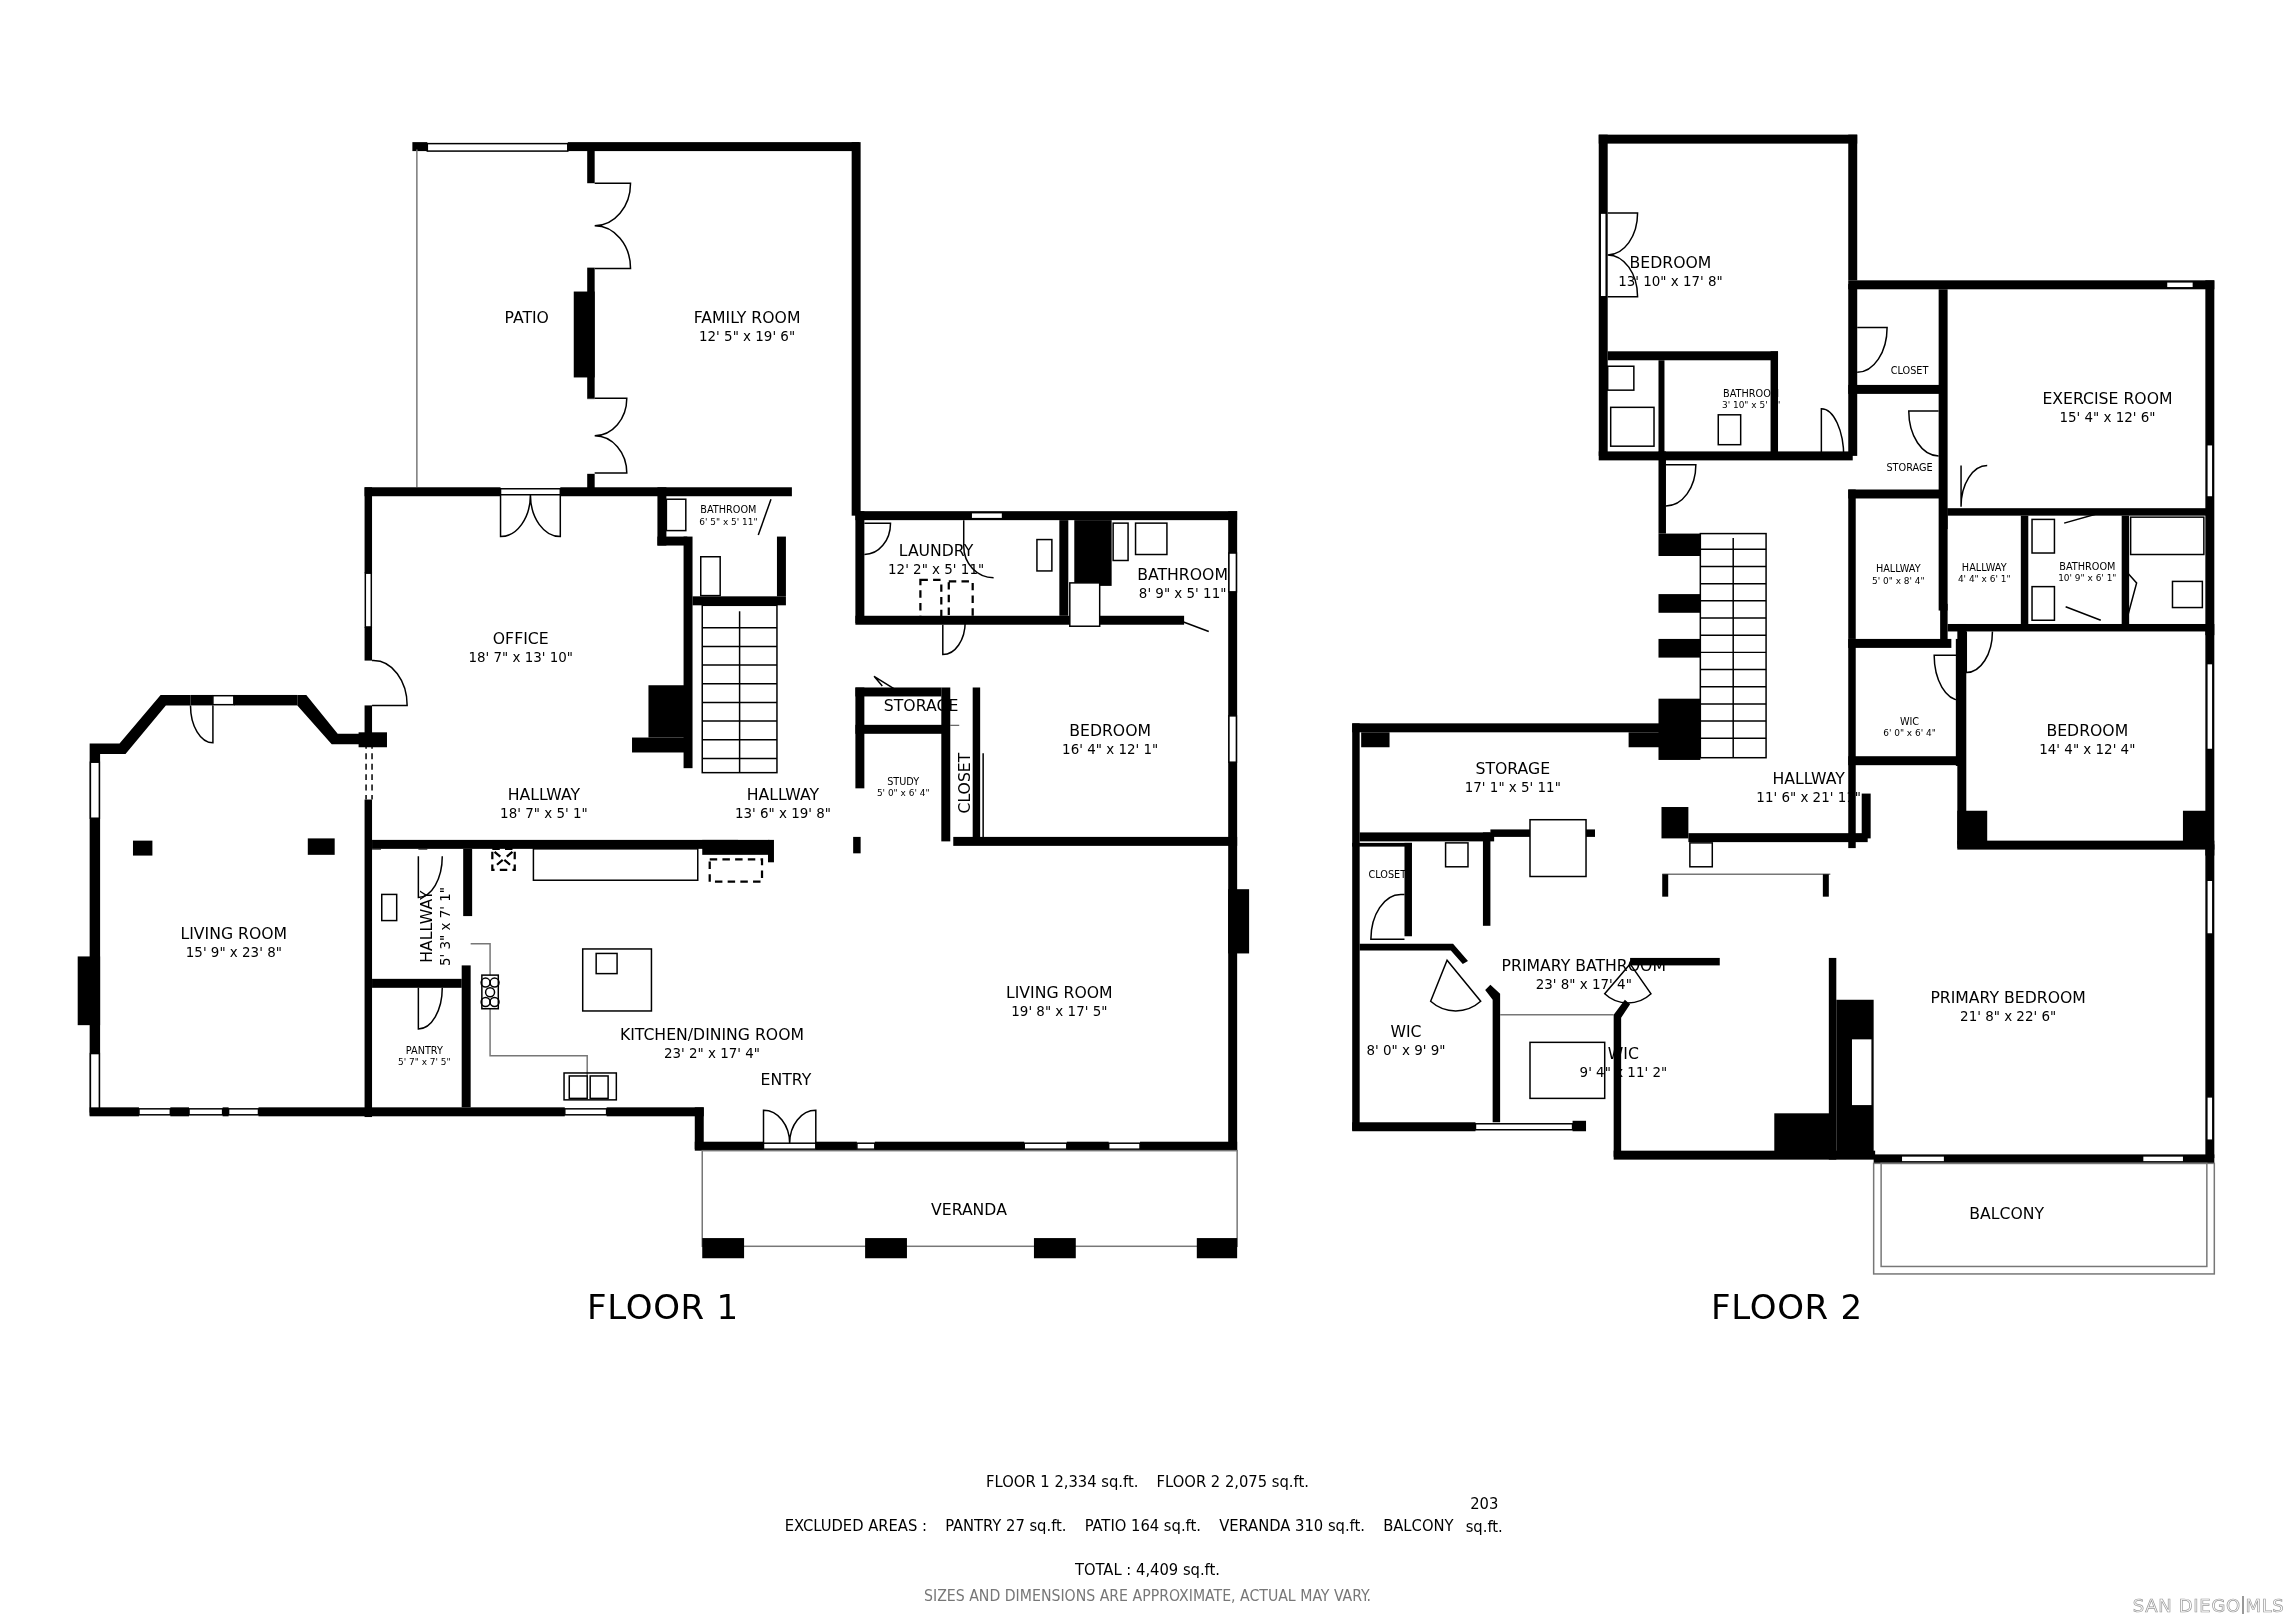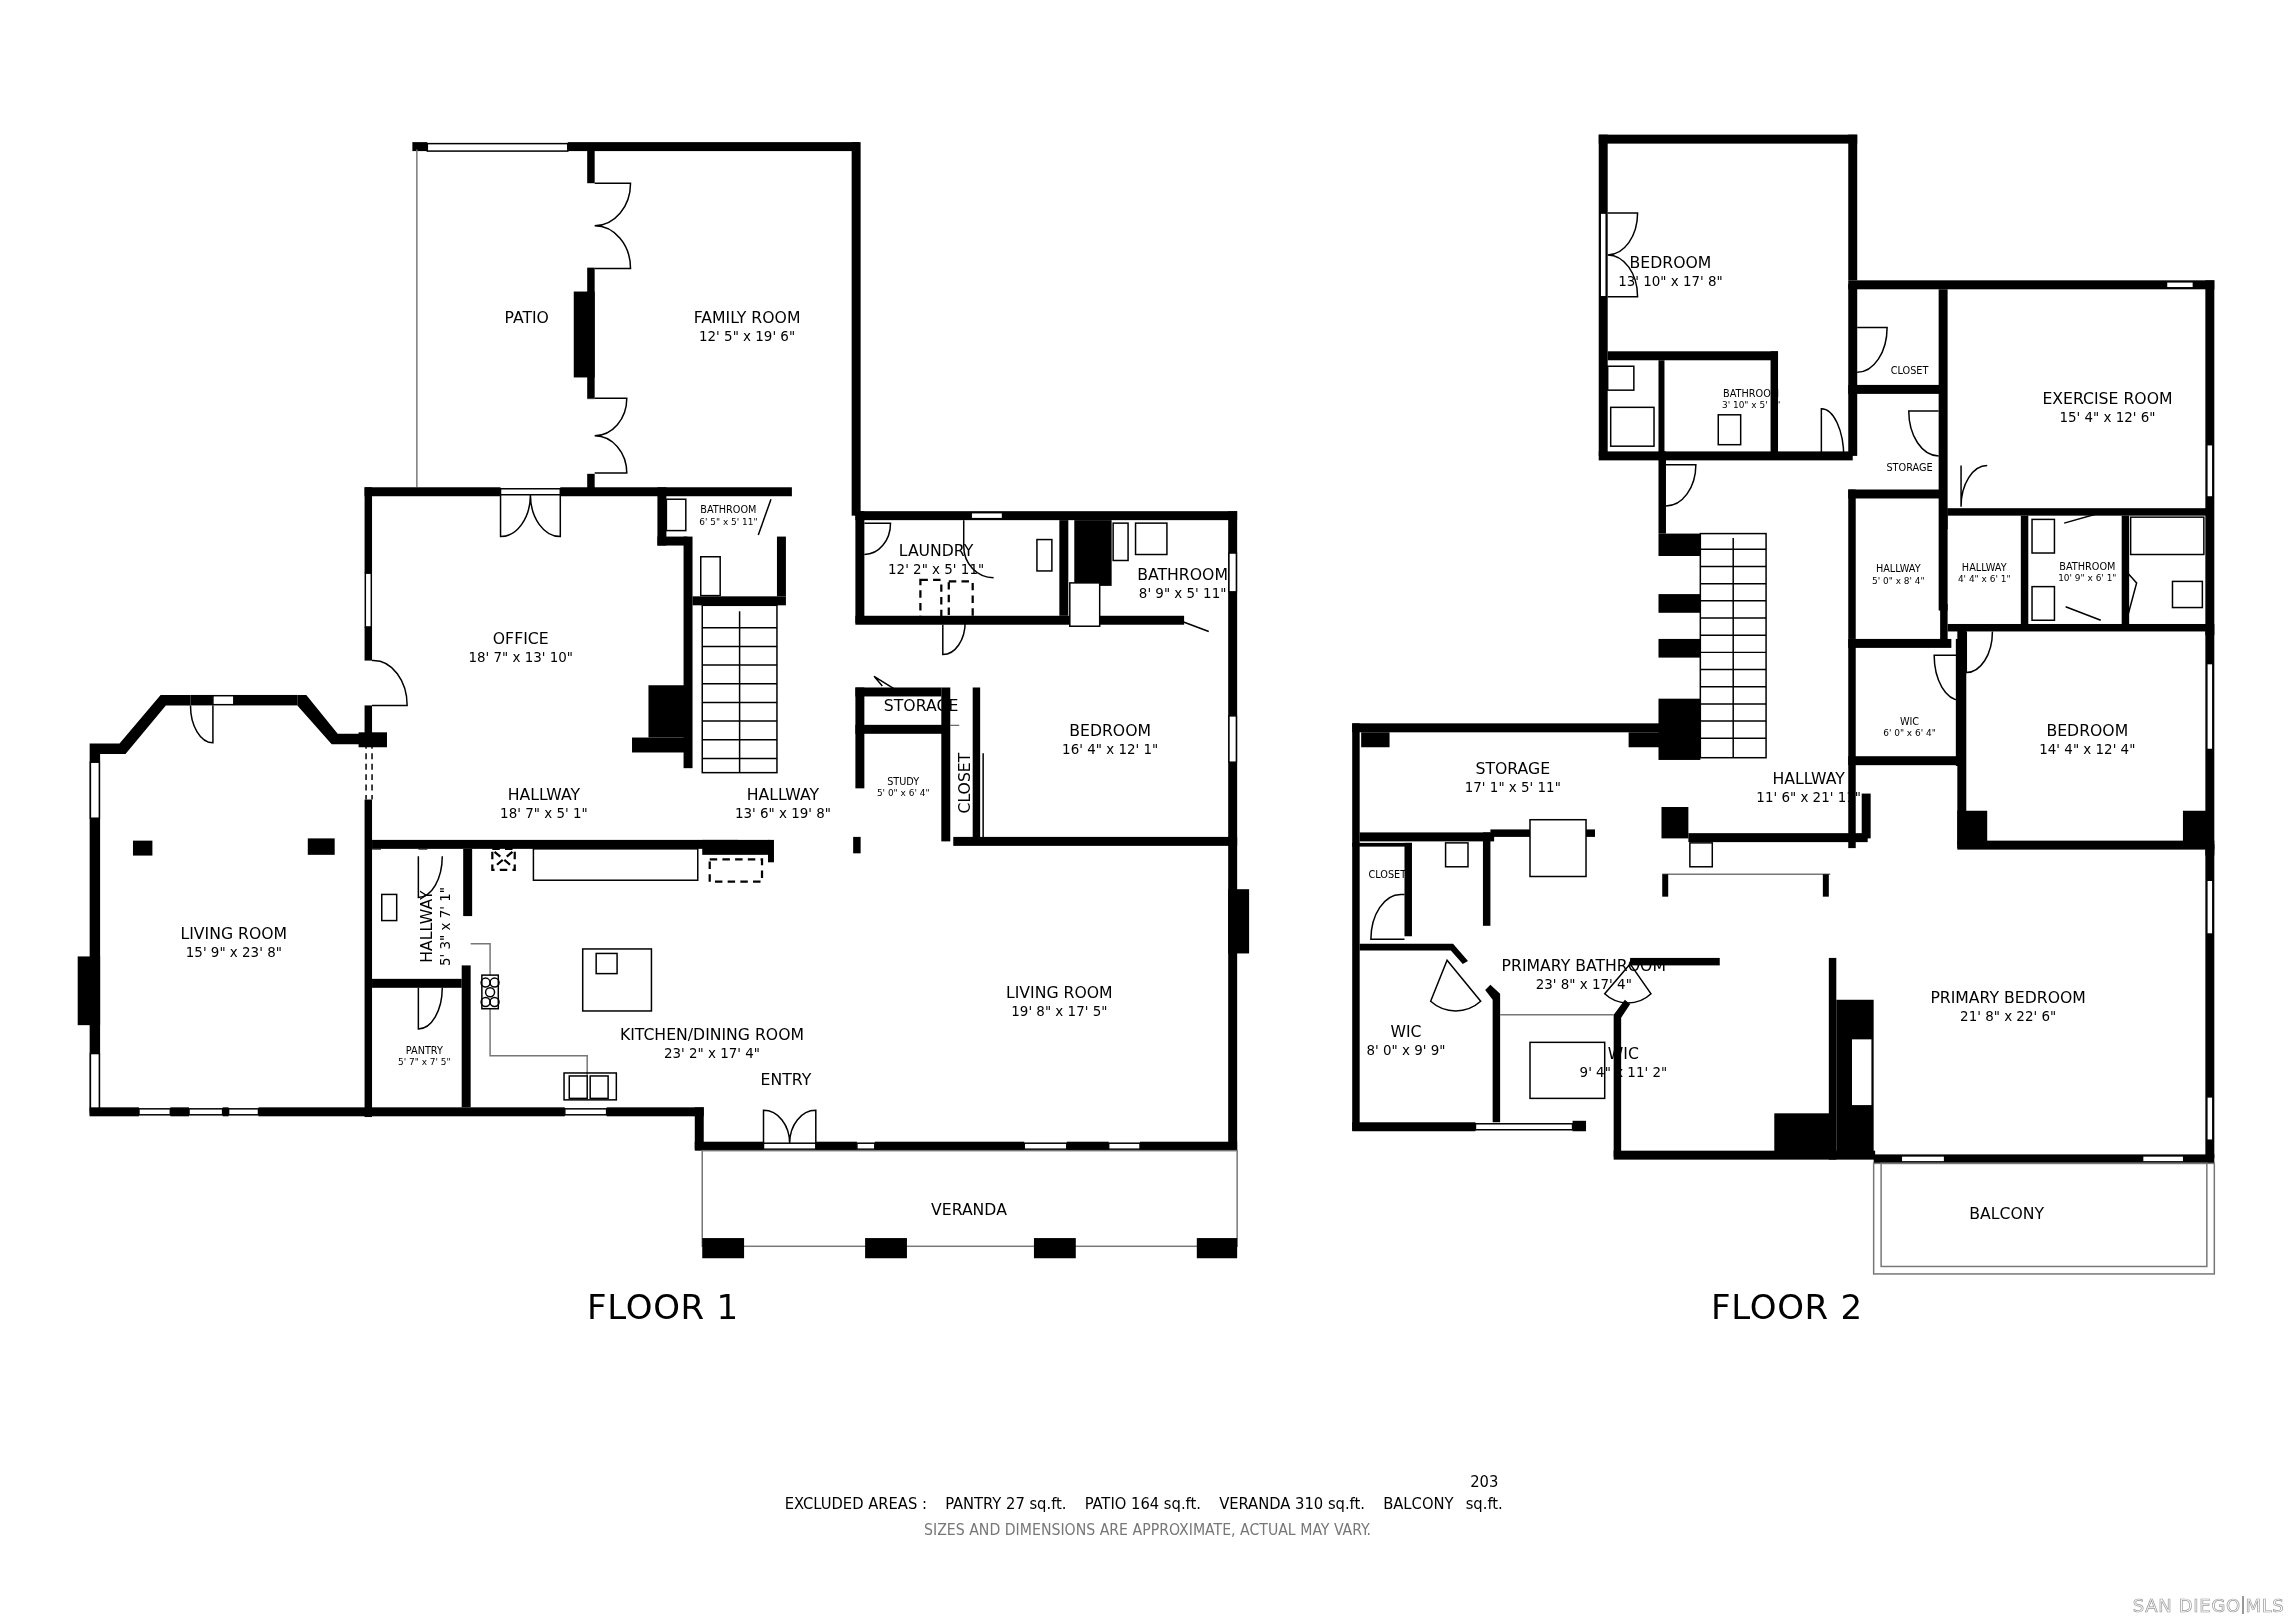--- a/index.html
+++ b/index.html
@@ -459,29 +459,39 @@
         <text class="room-name" x="2686" y="1631">BALCONY</text>
       </g>
     </g>
 </svg>
 
 <div class="floor-title" style="left:587px; top:1287px;">FLOOR 1</div>
 <div class="floor-title" style="left:1711px; top:1287px;">FLOOR 2</div>
 
 <div class="summary">
   <span class="line">
+    <span>FLOOR 1</span>
+    <span>2,334 sq.ft.</span><span class="sep"></span>
+    <span>FLOOR 2</span>
+    <span>2,075 sq.ft.</span>
+  </span>
+  <span class="line">
     <span>EXCLUDED AREAS :</span><span class="sep"></span>
     <span>PANTRY</span>
     <span>27 sq.ft.</span><span class="sep"></span>
     <span>PATIO</span>
     <span>164 sq.ft.</span><span class="sep"></span>
     <span>VERANDA</span>
     <span>310 sq.ft.</span><span class="sep"></span>
     <span>BALCONY</span>
     <span style="display:inline-block; max-width:52px; word-spacing:60px;">203 sq.ft.</span>
   </span>
+  <span class="line" style="margin-top:21px;">
+    <span>TOTAL :</span>
+    <span>4,409 sq.ft.</span>
+  </span>
   <span class="line disclaimer">SIZES AND DIMENSIONS ARE APPROXIMATE, ACTUAL MAY VARY.</span>
 </div>
 
 <div class="logo">
   <span>SAN DIEGO</span><span class="bar"></span><span>MLS</span>
 </div>
 
 
 </body></html>

